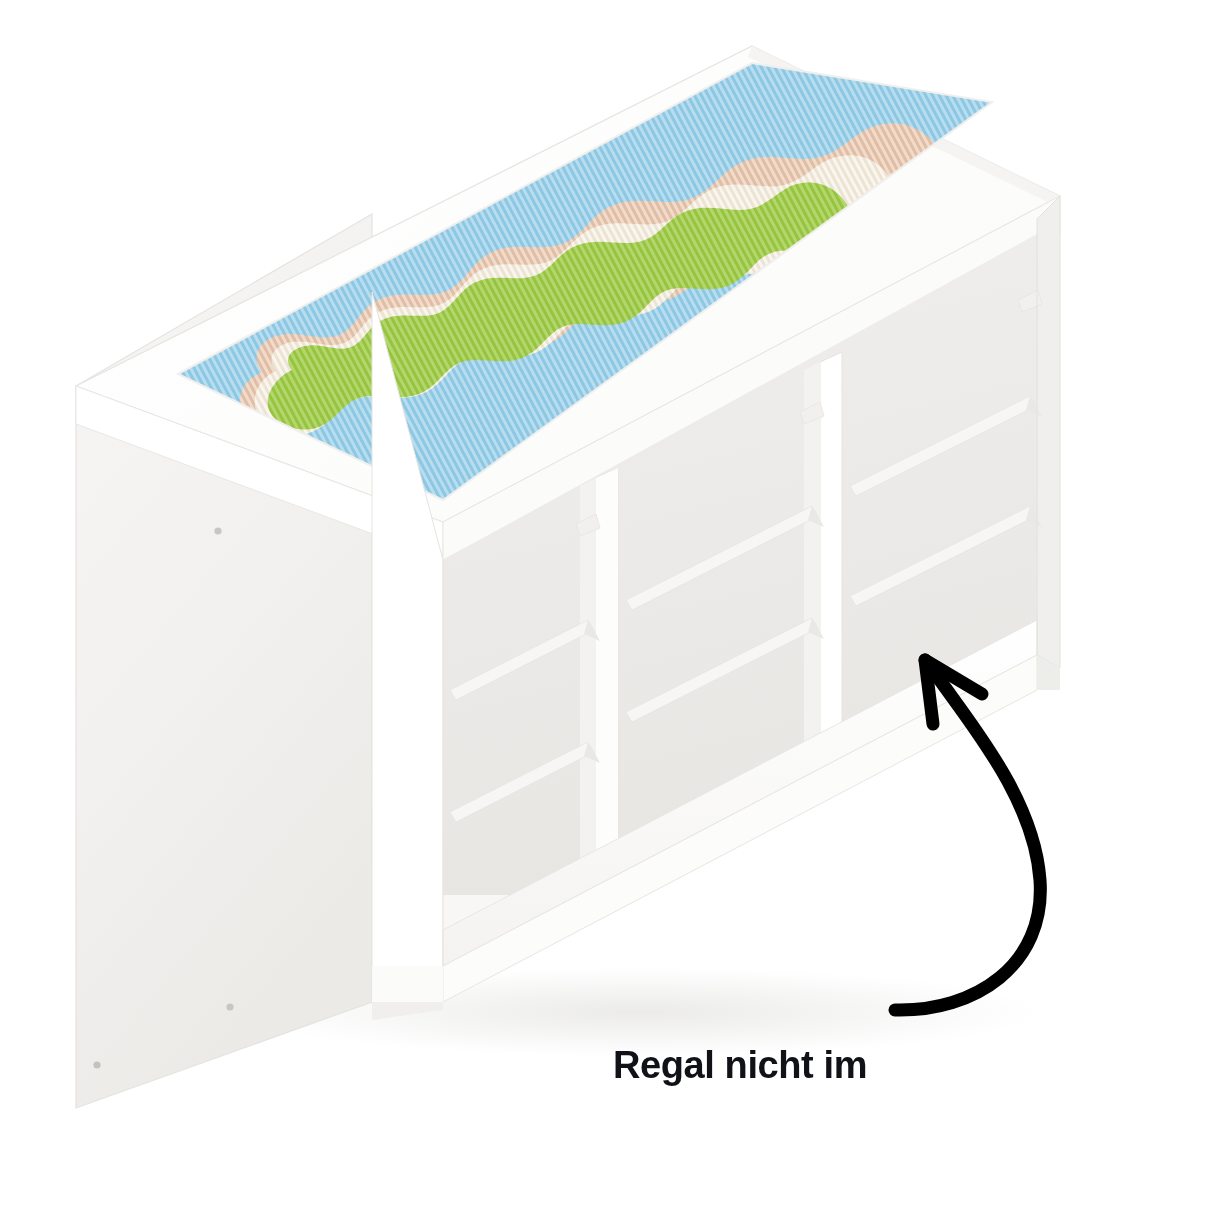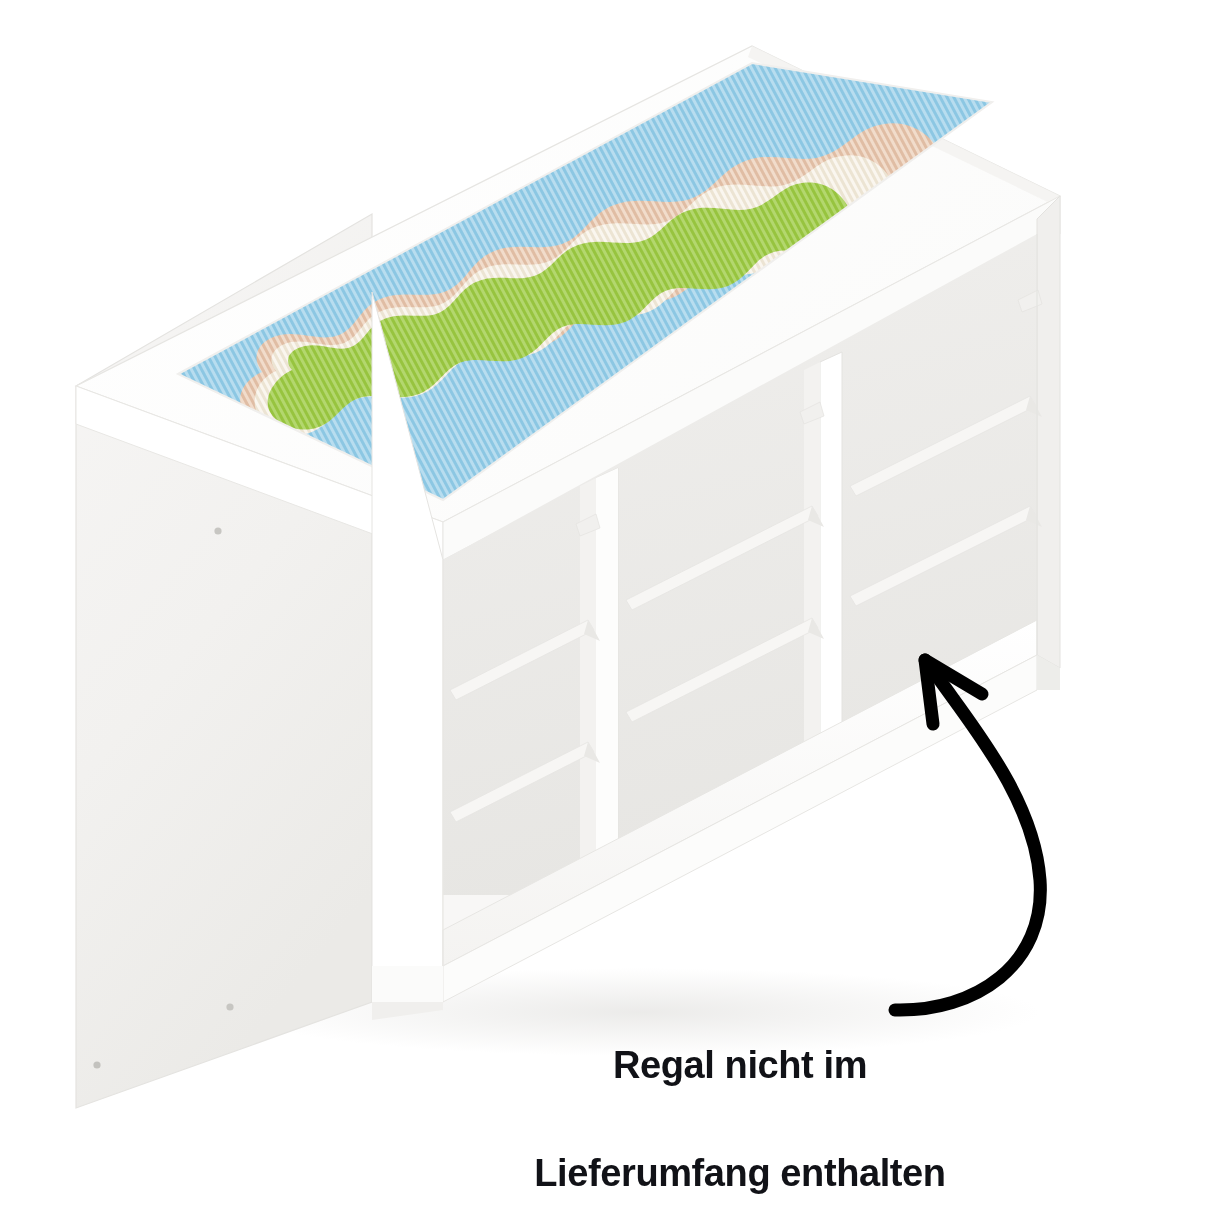--- a/index.html
+++ b/index.html
@@ -273,16 +273,15 @@
                C 1034 795 965 718 930 666" fill="none" stroke="#000000" stroke-width="13" stroke-linecap="round"></path>
 
       <path d="M 925 660 L 982 694" fill="none" stroke="#000000" stroke-width="13" stroke-linecap="round"></path>
       <path d="M 925 660 L 933 724" fill="none" stroke="#000000" stroke-width="13" stroke-linecap="round"></path>
     </g>
 
   </svg>
 
   <div class="caption">
     <span class="caption-line">Regal nicht im</span>
-    <span class="caption-line">Lieferumfang enthalten</span>
   </div>
 
 </div>
 
 </body></html>

